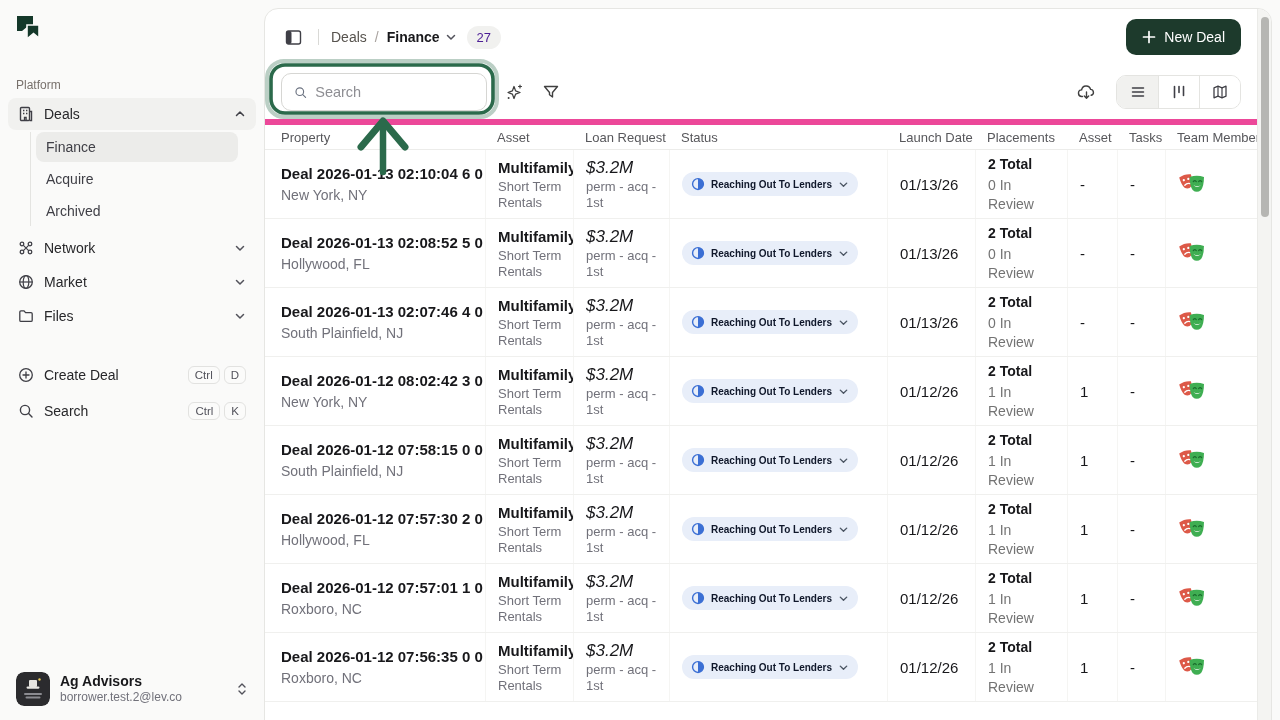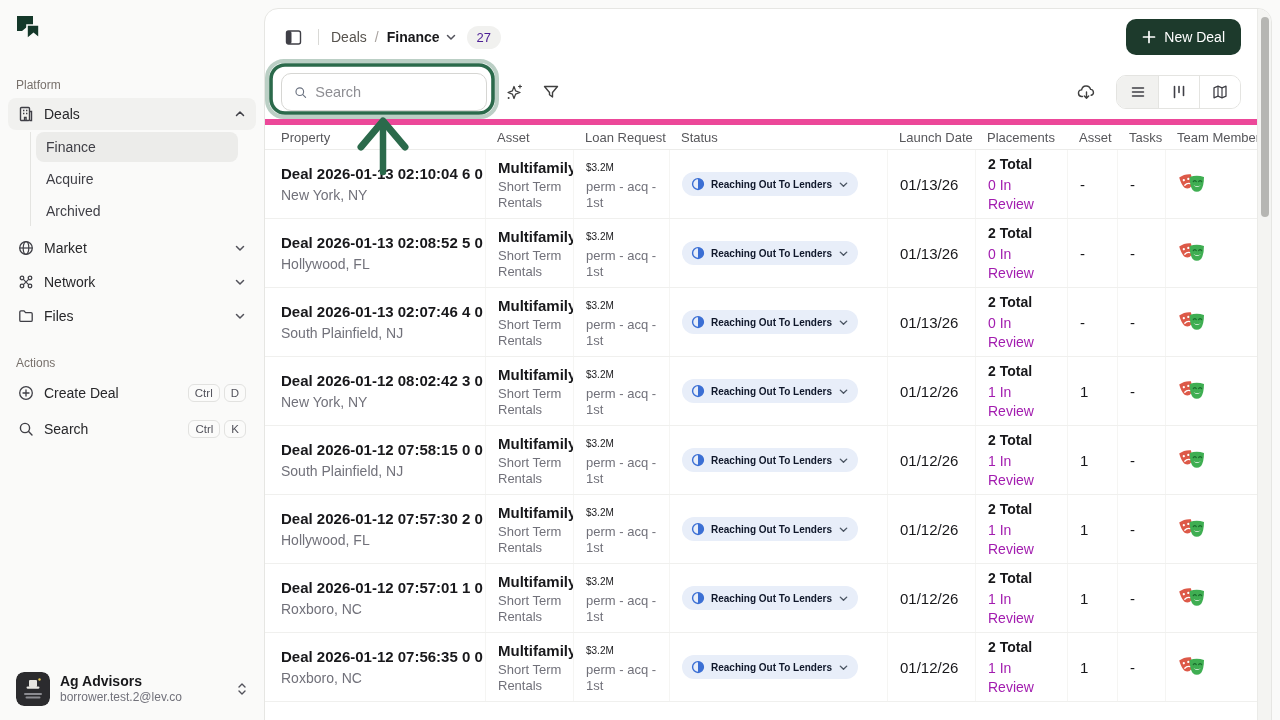--- a/index.html
+++ b/index.html
@@ -69,28 +69,28 @@
   .thead { height:31px; border-top:6px solid #ec4899; border-bottom:1px solid #ececea; align-items:center; }
   .th { font-size:13px; color:#57575b; padding-left:12px; white-space:nowrap; overflow:hidden; }
   .th:first-child { padding-left:16px; }
   .trow { height:69px; border-bottom:1px solid #f0f0ee; }
   .cell { padding:8px 8px 8px 12px; display:flex; flex-direction:column; justify-content:center; gap:2px;
     overflow:hidden; border-left:1px solid #f5f5f3; }
   .cell:first-child { border-left:none; padding-left:16px; }
   .deal-title { font-size:15px; font-weight:700; color:#18181b; line-height:20px; white-space:nowrap; }
   .deal-loc { font-size:14px; color:#71717a; line-height:19px; }
   .main-txt { font-size:15px; font-weight:700; color:#18181b; line-height:19px; }
-  .loan-txt { font-size:10px; font-weight:500; color:#18181b; line-height:19px; }
+  .loan-txt { font-size:17px; font-weight:500; color:#18181b; line-height:19px;font-style:italic; }
   .cell-sub { font-size:13px; color:#71717a; line-height:16px; }
   .status-pill { display:inline-flex; align-items:center; gap:6px; background:#e8eef9; border:none;
     border-radius:999px; padding:5px 9px; cursor:pointer; max-width:100%; font-family:"Liberation Sans", sans-serif; }
   .status-pill span { font-size:10px; font-weight:700; color:#0f172a; white-space:nowrap; }
   .num-txt { font-size:15px; color:#18181b; }
   .place-main { font-size:14px; font-weight:700; color:#18181b; line-height:19px; }
-  .place-sub { font-size:14px; color:#a21caf; line-height:19px; }
+  .place-sub { font-size:14px; color:#737373; line-height:19px; }
   .masks { width:30px; height:30px; display:block; cursor:pointer; }
 
   
   .vscroll { position:absolute; top:0; right:0; bottom:0; width:14px; background:#f4f4f2;
     border-left:1px solid #ebebe8; border-top-right-radius:13px; }
   .vthumb { position:absolute; left:3px; top:8px; width:8px; height:200px; background:#b6b6b3; border-radius:5px; }
 
   
   .annotation { position:absolute; left:0; top:0; width:1280px; height:720px; pointer-events:none; z-index:60; }
 
@@ -129,57 +129,56 @@
       <div class="tree-item">
         <span>Acquire</span>
       </div>
       <div class="tree-item">
         <span>Archived</span>
       </div>
     </div>
 
     <div class="nav-item">
       <svg width="16" height="16" viewBox="0 0 16 16">
-        <circle cx="8" cy="8" r="6.3" fill="none" stroke="#3f3f46" stroke-width="1.3"></circle>
-        <ellipse cx="8" cy="8" rx="2.8" ry="6.3" fill="none" stroke="#3f3f46" stroke-width="1.2"></ellipse>
-        <path d="M1.7 8 h12.6" stroke="#3f3f46" stroke-width="1.2"></path>
-      </svg>
-      <span>Market</span>
-      <svg class="chev" width="12" height="12" viewBox="0 0 12 12">
-        <path d="M2.5 4.5 L6 8 L9.5 4.5" fill="none" stroke="#52525b" stroke-width="1.5" stroke-linecap="round" stroke-linejoin="round"></path>
-      </svg>
-    </div>
-
-    <div class="nav-item">
-      <svg width="16" height="16" viewBox="0 0 16 16">
         <circle cx="4" cy="4" r="1.8" fill="none" stroke="#3f3f46" stroke-width="1.3"></circle>
         <circle cx="12" cy="4" r="1.8" fill="none" stroke="#3f3f46" stroke-width="1.3"></circle>
         <circle cx="4" cy="12" r="1.8" fill="none" stroke="#3f3f46" stroke-width="1.3"></circle>
         <circle cx="12" cy="12" r="1.8" fill="none" stroke="#3f3f46" stroke-width="1.3"></circle>
         <path d="M5.4 5.4 L10.6 10.6 M10.6 5.4 L5.4 10.6" stroke="#3f3f46" stroke-width="1.2"></path>
       </svg>
       <span>Network</span>
       <svg class="chev" width="12" height="12" viewBox="0 0 12 12">
         <path d="M2.5 4.5 L6 8 L9.5 4.5" fill="none" stroke="#52525b" stroke-width="1.5" stroke-linecap="round" stroke-linejoin="round"></path>
       </svg>
     </div>
 
     <div class="nav-item">
       <svg width="16" height="16" viewBox="0 0 16 16">
+        <circle cx="8" cy="8" r="6.3" fill="none" stroke="#3f3f46" stroke-width="1.3"></circle>
+        <ellipse cx="8" cy="8" rx="2.8" ry="6.3" fill="none" stroke="#3f3f46" stroke-width="1.2"></ellipse>
+        <path d="M1.7 8 h12.6" stroke="#3f3f46" stroke-width="1.2"></path>
+      </svg>
+      <span>Market</span>
+      <svg class="chev" width="12" height="12" viewBox="0 0 12 12">
+        <path d="M2.5 4.5 L6 8 L9.5 4.5" fill="none" stroke="#52525b" stroke-width="1.5" stroke-linecap="round" stroke-linejoin="round"></path>
+      </svg>
+    </div>
+
+    <div class="nav-item">
+      <svg width="16" height="16" viewBox="0 0 16 16">
         <path d="M1.8 4 a1.2 1.2 0 0 1 1.2 -1.2 h3 l1.6 1.8 h5.4 a1.2 1.2 0 0 1 1.2 1.2 v6.4 a1.2 1.2 0 0 1 -1.2 1.2 H3 a1.2 1.2 0 0 1 -1.2 -1.2 Z" fill="none" stroke="#3f3f46" stroke-width="1.3"></path>
       </svg>
       <span>Files</span>
       <svg class="chev" width="12" height="12" viewBox="0 0 12 12">
         <path d="M2.5 4.5 L6 8 L9.5 4.5" fill="none" stroke="#52525b" stroke-width="1.5" stroke-linecap="round" stroke-linejoin="round"></path>
       </svg>
     </div>
   </div>
 
   <div class="actions-block">
-    <div class="section-label">Actions</div>
     <div class="action-item">
       <svg width="16" height="16" viewBox="0 0 16 16">
         <circle cx="8" cy="8" r="6.3" fill="none" stroke="#3f3f46" stroke-width="1.3"></circle>
         <path d="M8 5 v6 M5 8 h6" stroke="#3f3f46" stroke-width="1.3" stroke-linecap="round"></path>
       </svg>
       <span>Create Deal</span>
       <span class="keys">
         <kbd>Ctrl</kbd>
         <kbd>D</kbd>
       </span>

